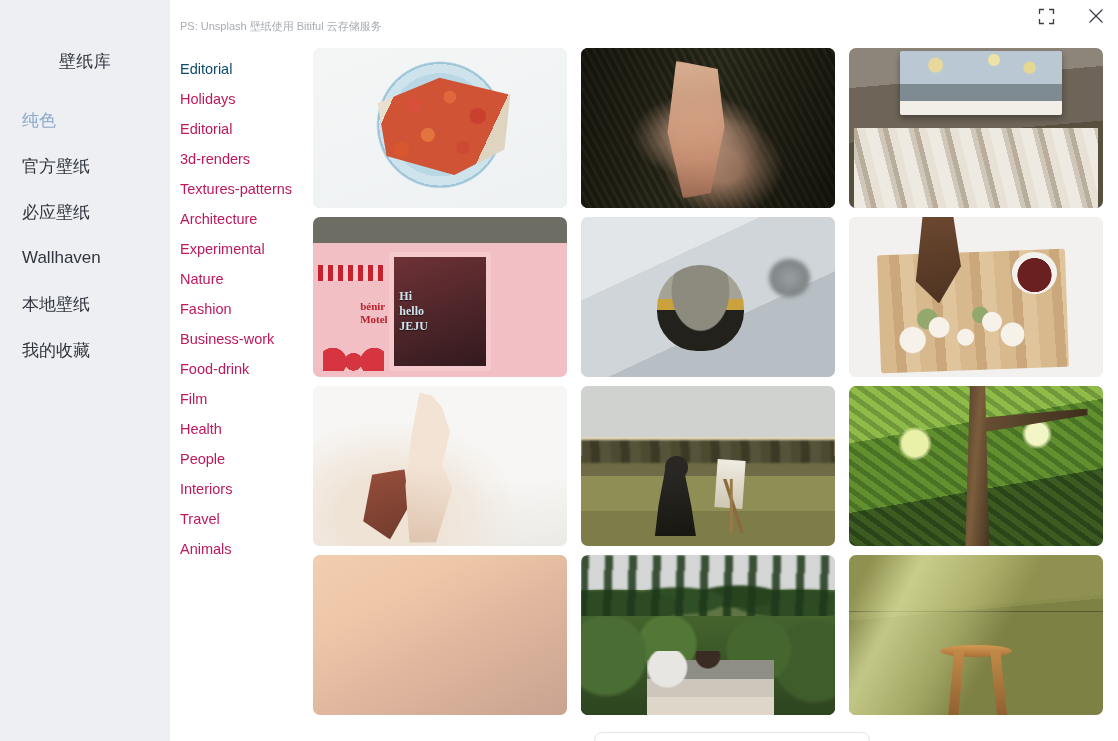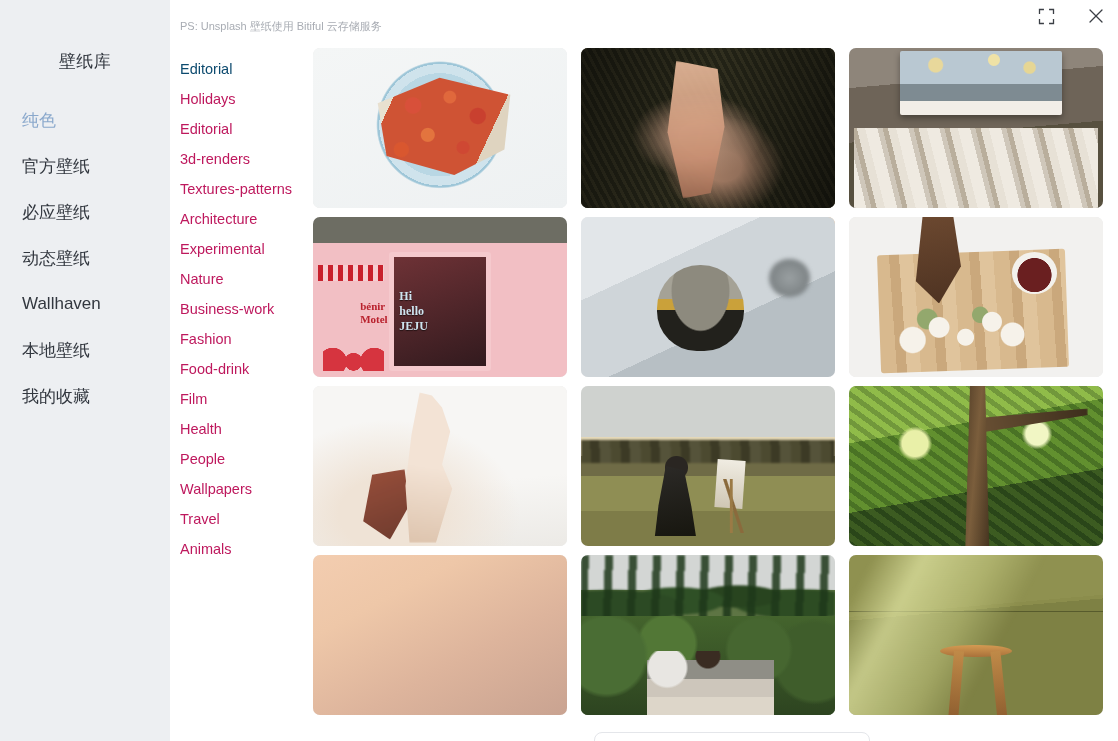--- a/index.html
+++ b/index.html
@@ -419,23 +419,20 @@
       <div class="sidebar-item muted">
         <span>纯色</span>
       </div>
       <div class="sidebar-item">
         <span>官方壁纸</span>
       </div>
       <div class="sidebar-item">
         <span>必应壁纸</span>
       </div>
       <div class="sidebar-item">
-        <span>动态壁纸</span>
-      </div>
-      <div class="sidebar-item">
         <span>Wallhaven</span>
       </div>
       <div class="sidebar-item">
         <span>本地壁纸</span>
       </div>
       <div class="sidebar-item">
         <span>我的收藏</span>
       </div>
     </div>
   </div>
@@ -468,27 +465,27 @@
 
     <div class="cat-col">
       <div class="cat-item active">Editorial</div>
       <div class="cat-item">Holidays</div>
       <div class="cat-item">Editorial</div>
       <div class="cat-item">3d-renders</div>
       <div class="cat-item">Textures-patterns</div>
       <div class="cat-item">Architecture</div>
       <div class="cat-item">Experimental</div>
       <div class="cat-item">Nature</div>
+      <div class="cat-item">Fashion</div>
       <div class="cat-item">Business-work</div>
-      <div class="cat-item">Fashion</div>
       <div class="cat-item">Food-drink</div>
       <div class="cat-item">Film</div>
       <div class="cat-item">Health</div>
       <div class="cat-item">People</div>
-      <div class="cat-item">Wallpapers</div>
+      <div class="cat-item">Interiors</div>
       <div class="cat-item">Travel</div>
       <div class="cat-item">Animals</div>
     </div>
 
     <div class="grid">
 
       <div class="cell">
         <div class="art art-toast"></div>
       </div>
 

